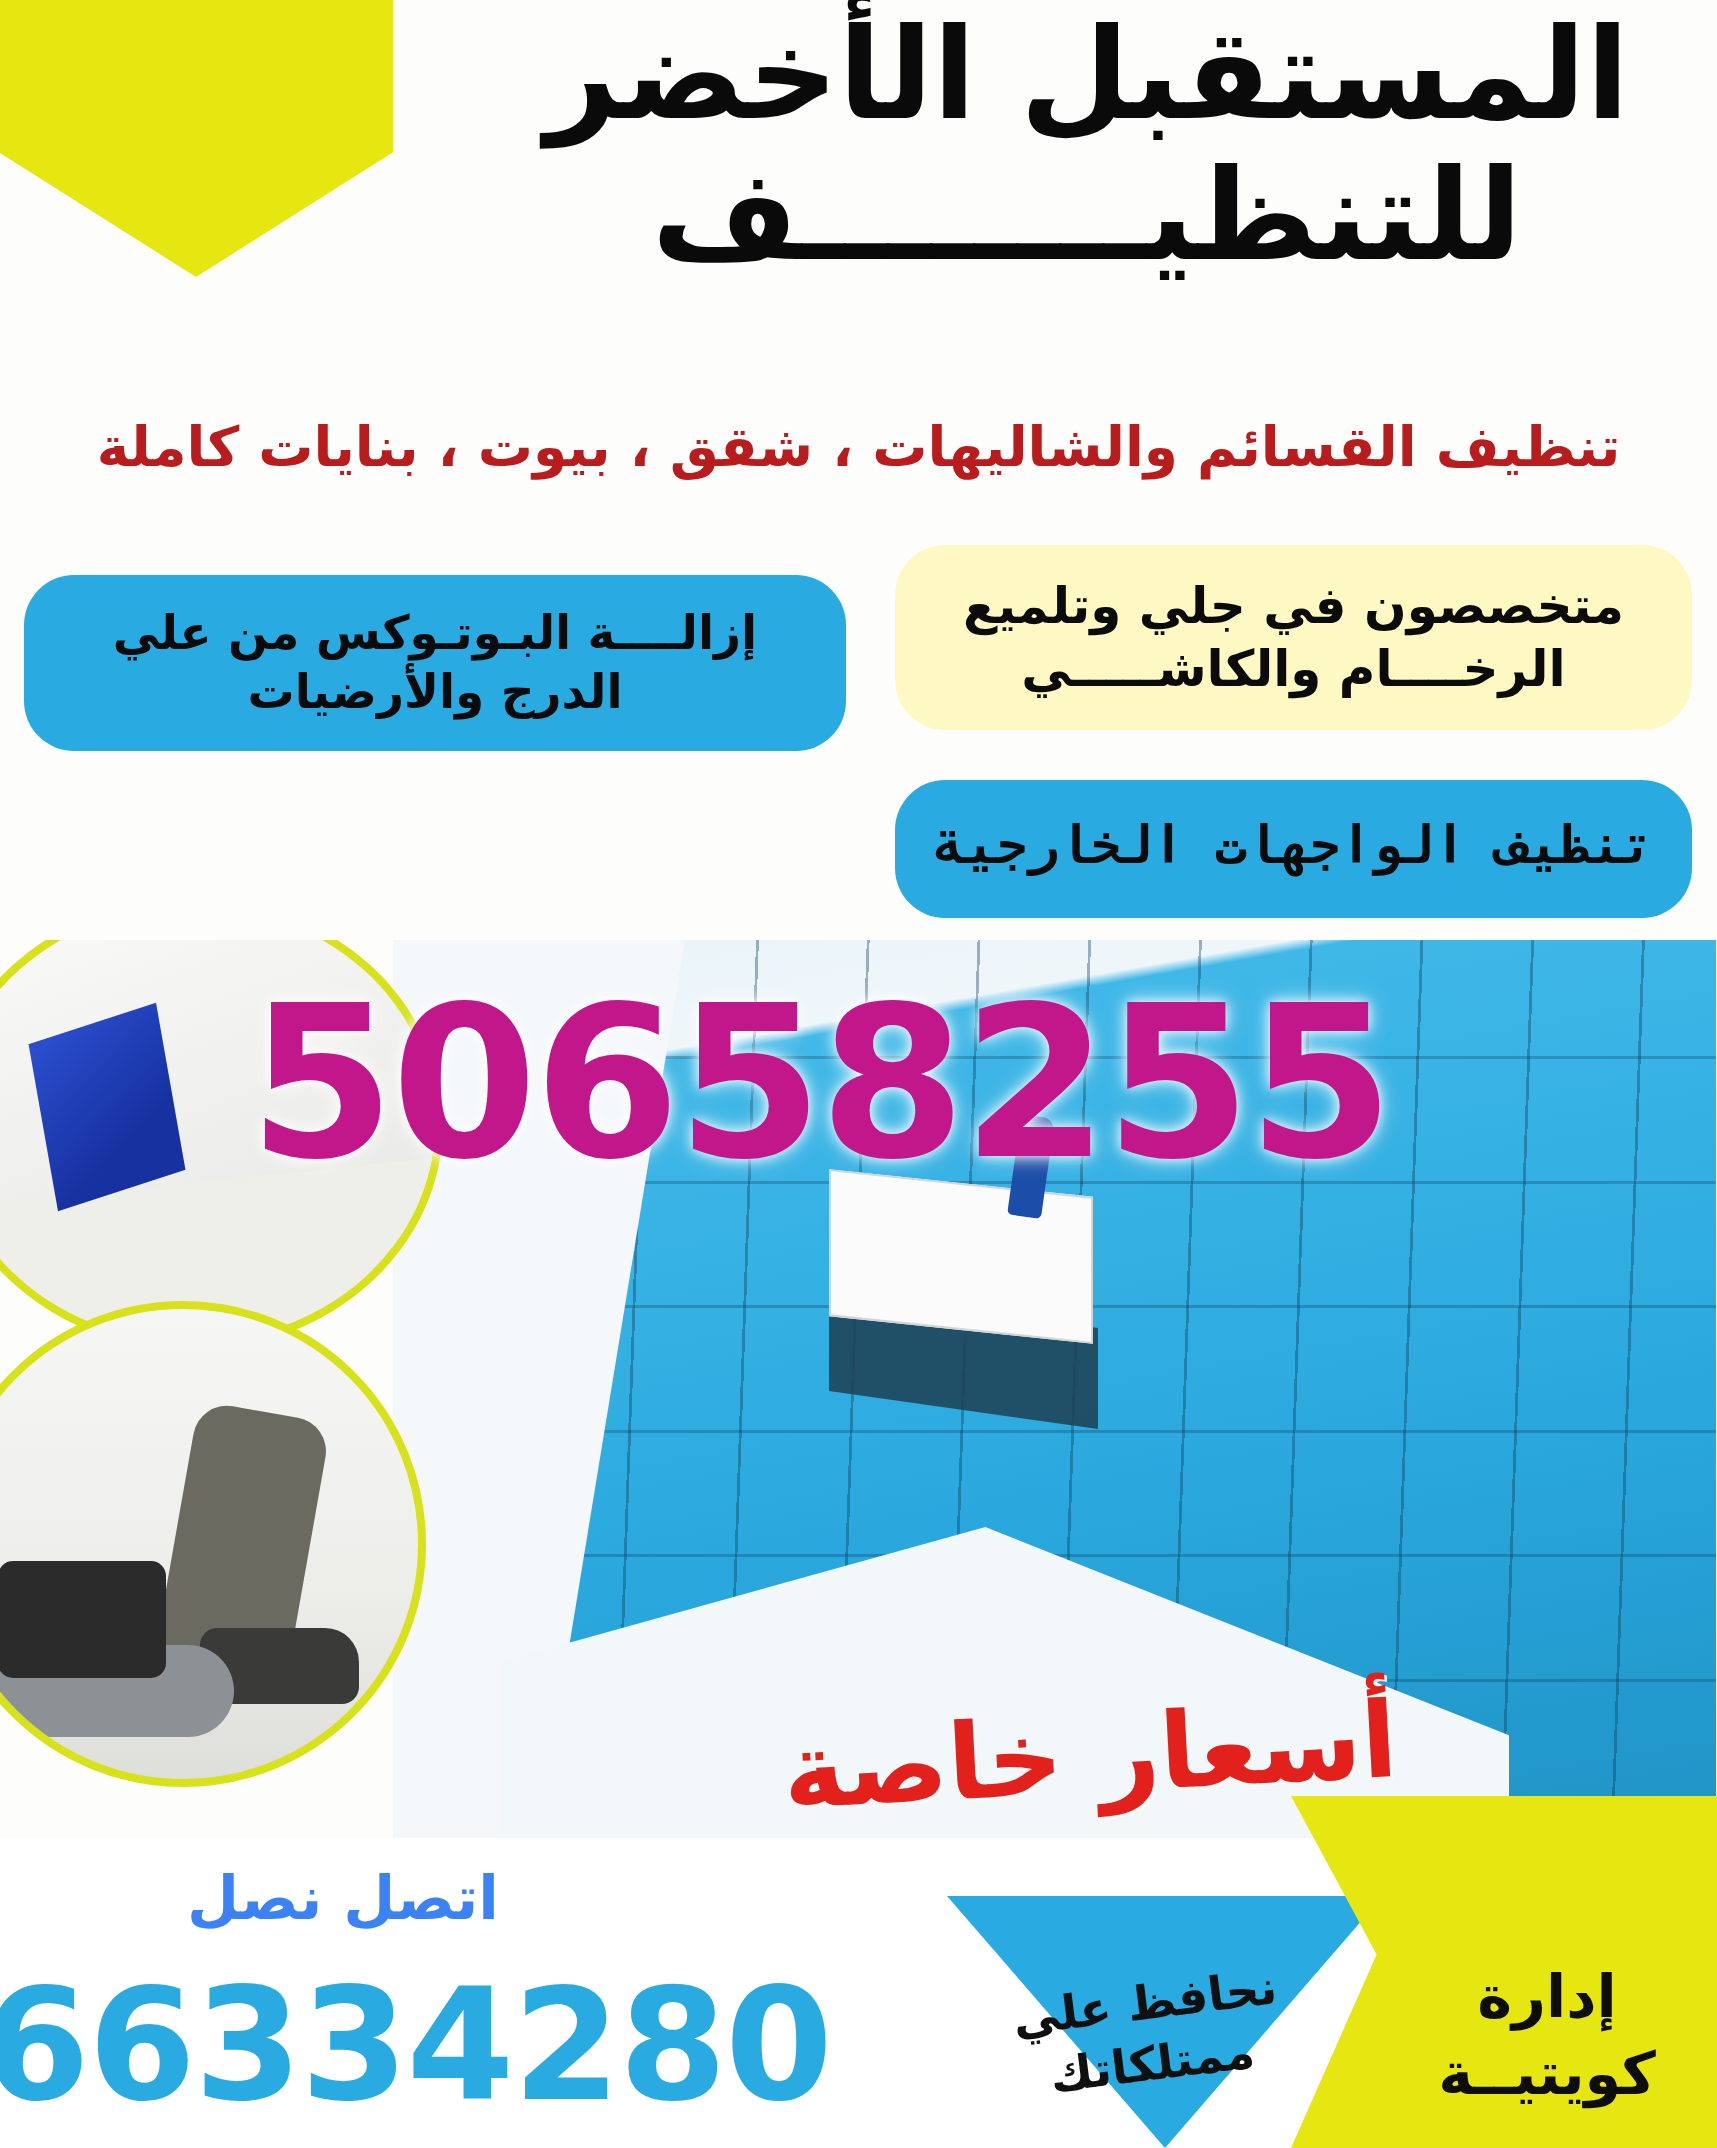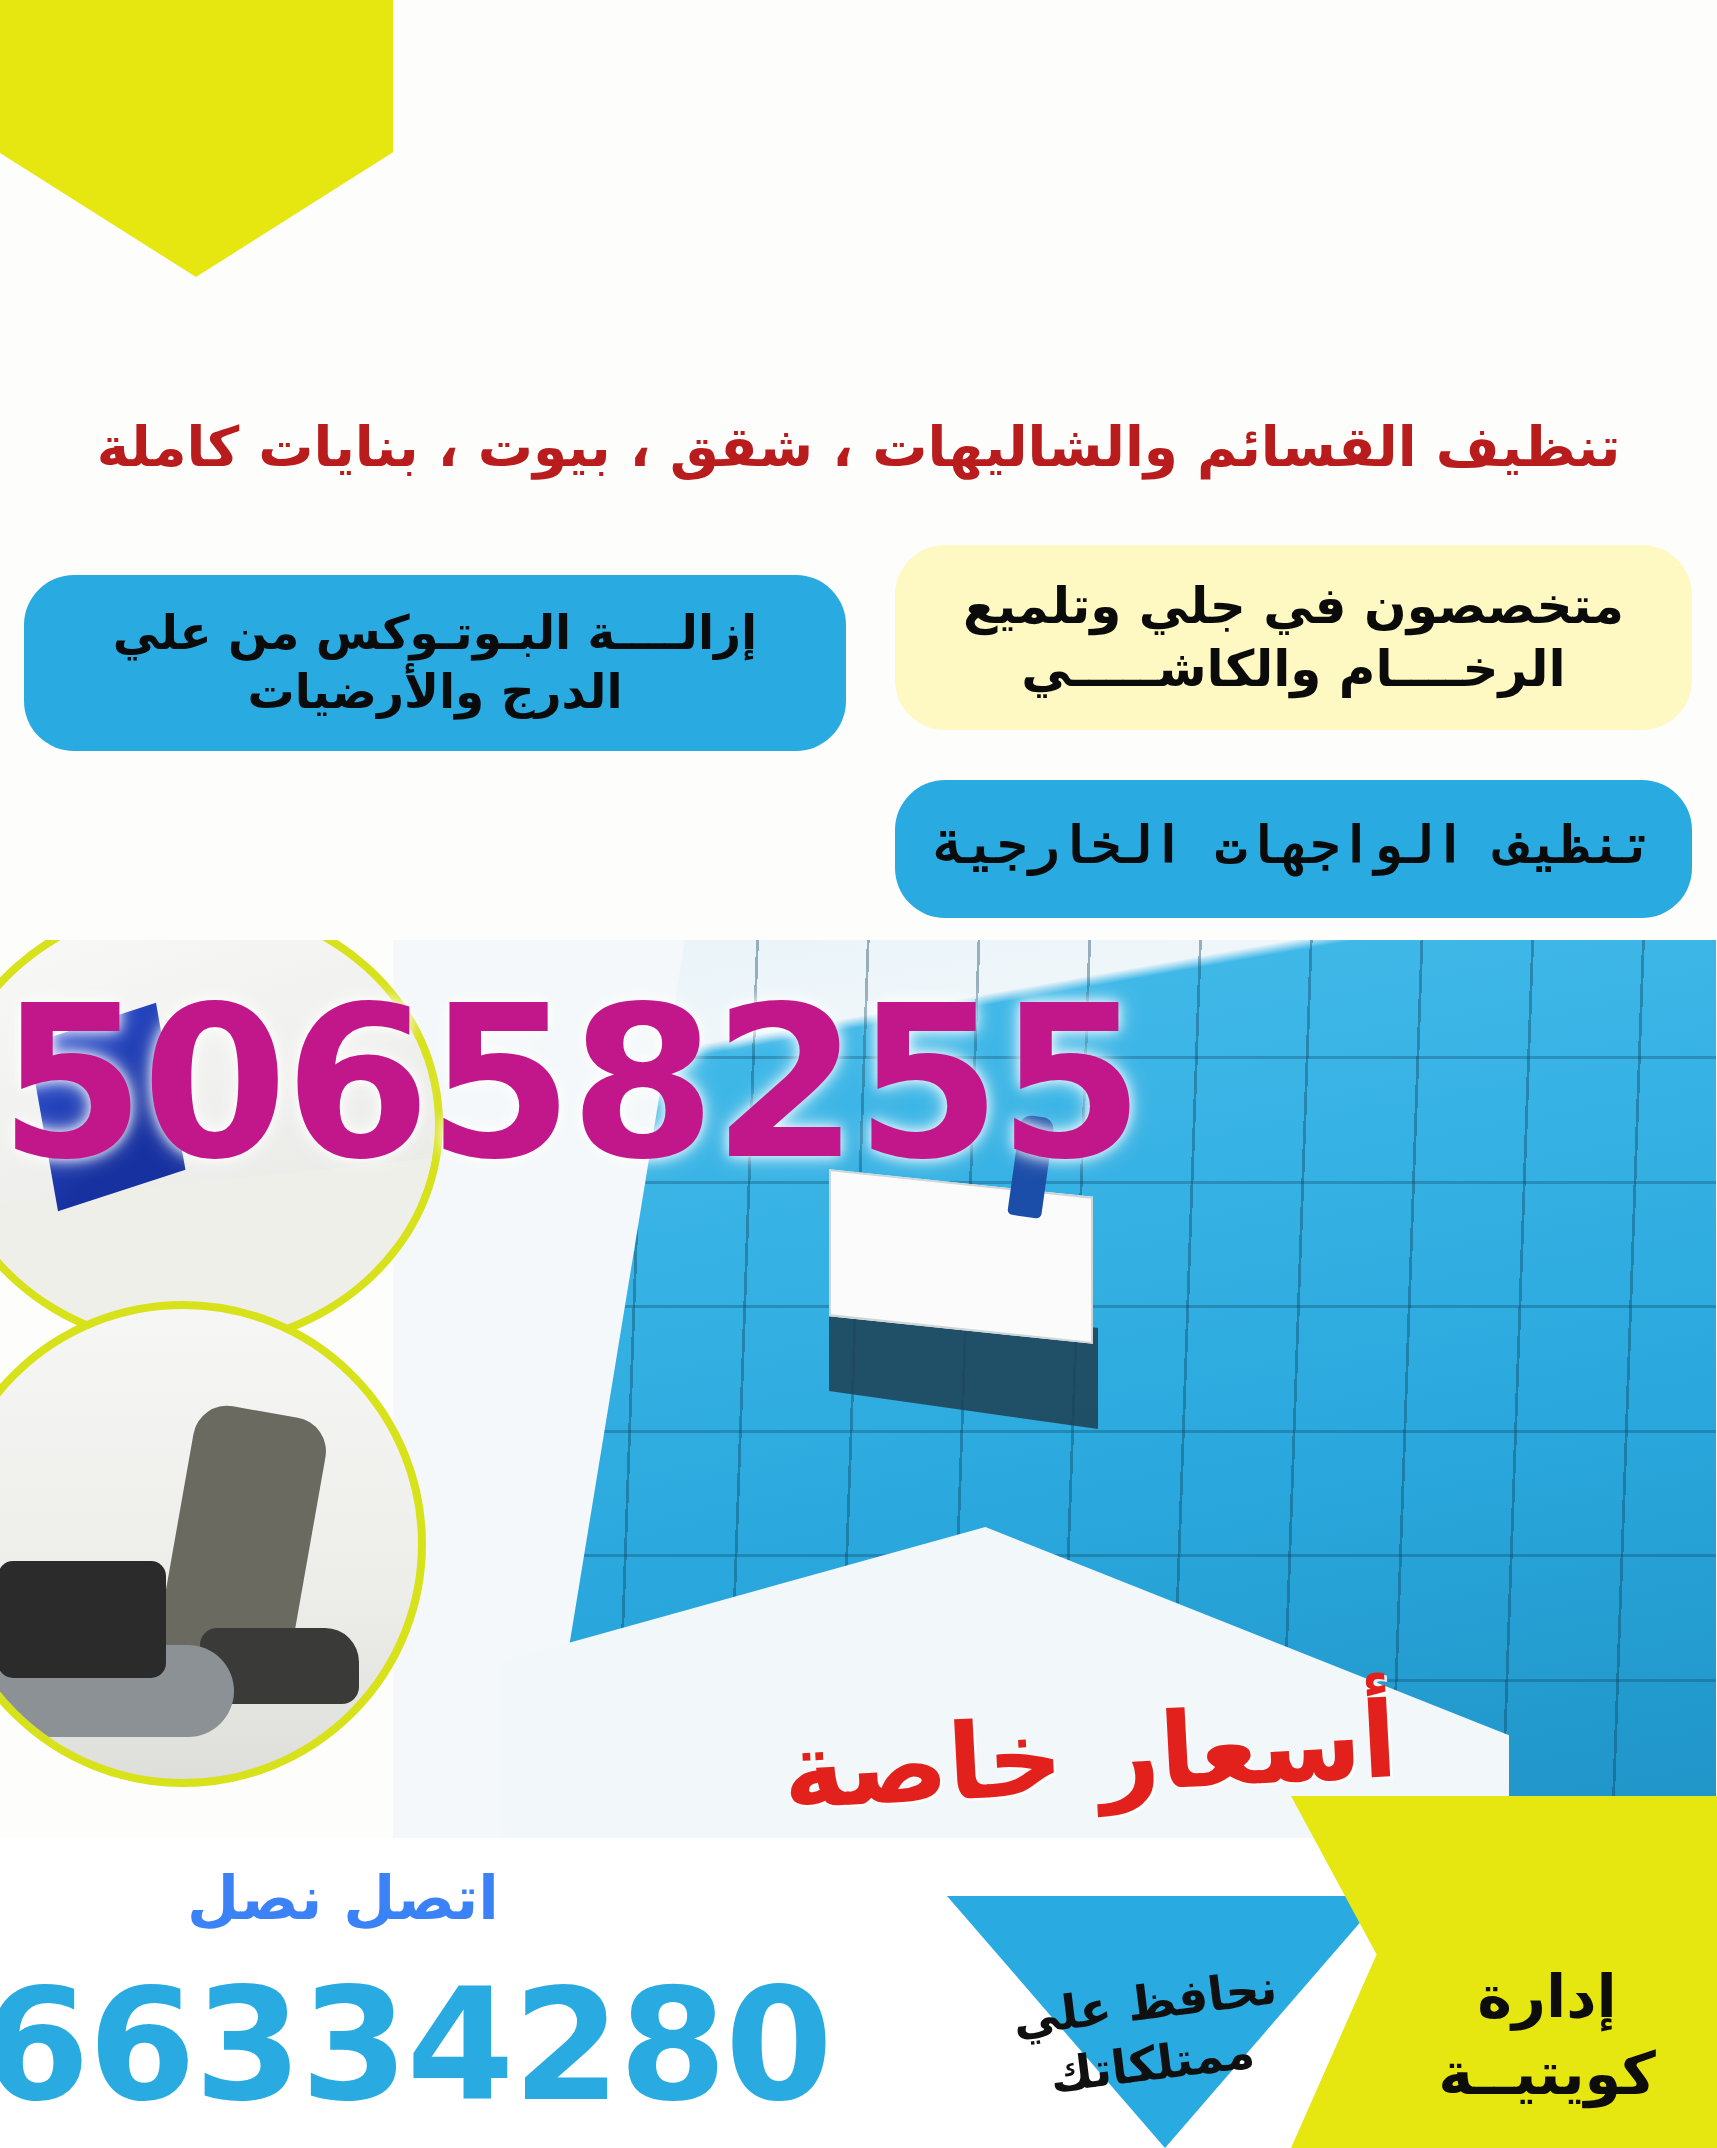--- a/index.html
+++ b/index.html
@@ -236,21 +236,21 @@
     background: #3a3a38;
     border-radius: 17px 34px 17px 17px;
   }
 
   
   .phone-main {
     position: absolute;
     top: 961px;
     left: 0;
     width: 1641px;
-    text-align: left;
+    text-align: center;
     font-size: 210px;
     font-weight: bold;
     color: #C2168B;
     letter-spacing: -3.4px;
     text-shadow: 0 0 11.7px rgba(255,255,255,.85), 0 0 22px rgba(255,255,255,.7);
     direction: ltr;
     z-index: 6;
   }
 
   
@@ -359,20 +359,24 @@
 <div id="poster">
 
   <div class="corner-badge"></div>
   <div class="corner-badge-text">
     <div>مواد</div>
     <div>أمريكية</div>
     <div>مواد</div>
     <div>معرفي</div>
   </div>
 
+  <div class="headline">
+    <div class="headline-line">المستقبل الأخضر</div>
+    <div class="headline-line">للتنظيــــــــف</div>
+  </div>
 
   <div class="subtitle">تنظيف القسائم والشاليهات ، شقق ، بيوت ، بنايات كاملة</div>
 
   <div class="pill yellow" id="pill-marble">متخصصون في جلي وتلميع الرخــــام والكاشـــــي</div>
   <div class="pill blue" id="pill-botox">إزالــــة البـوتـوكس من علي الدرج والأرضيات</div>
   <div class="pill blue" id="pill-facade">تنظيف الواجهات الخارجية</div>
 
   <div class="photo-area">
     <div class="glass-building">
       <div class="glass-grid"></div>

